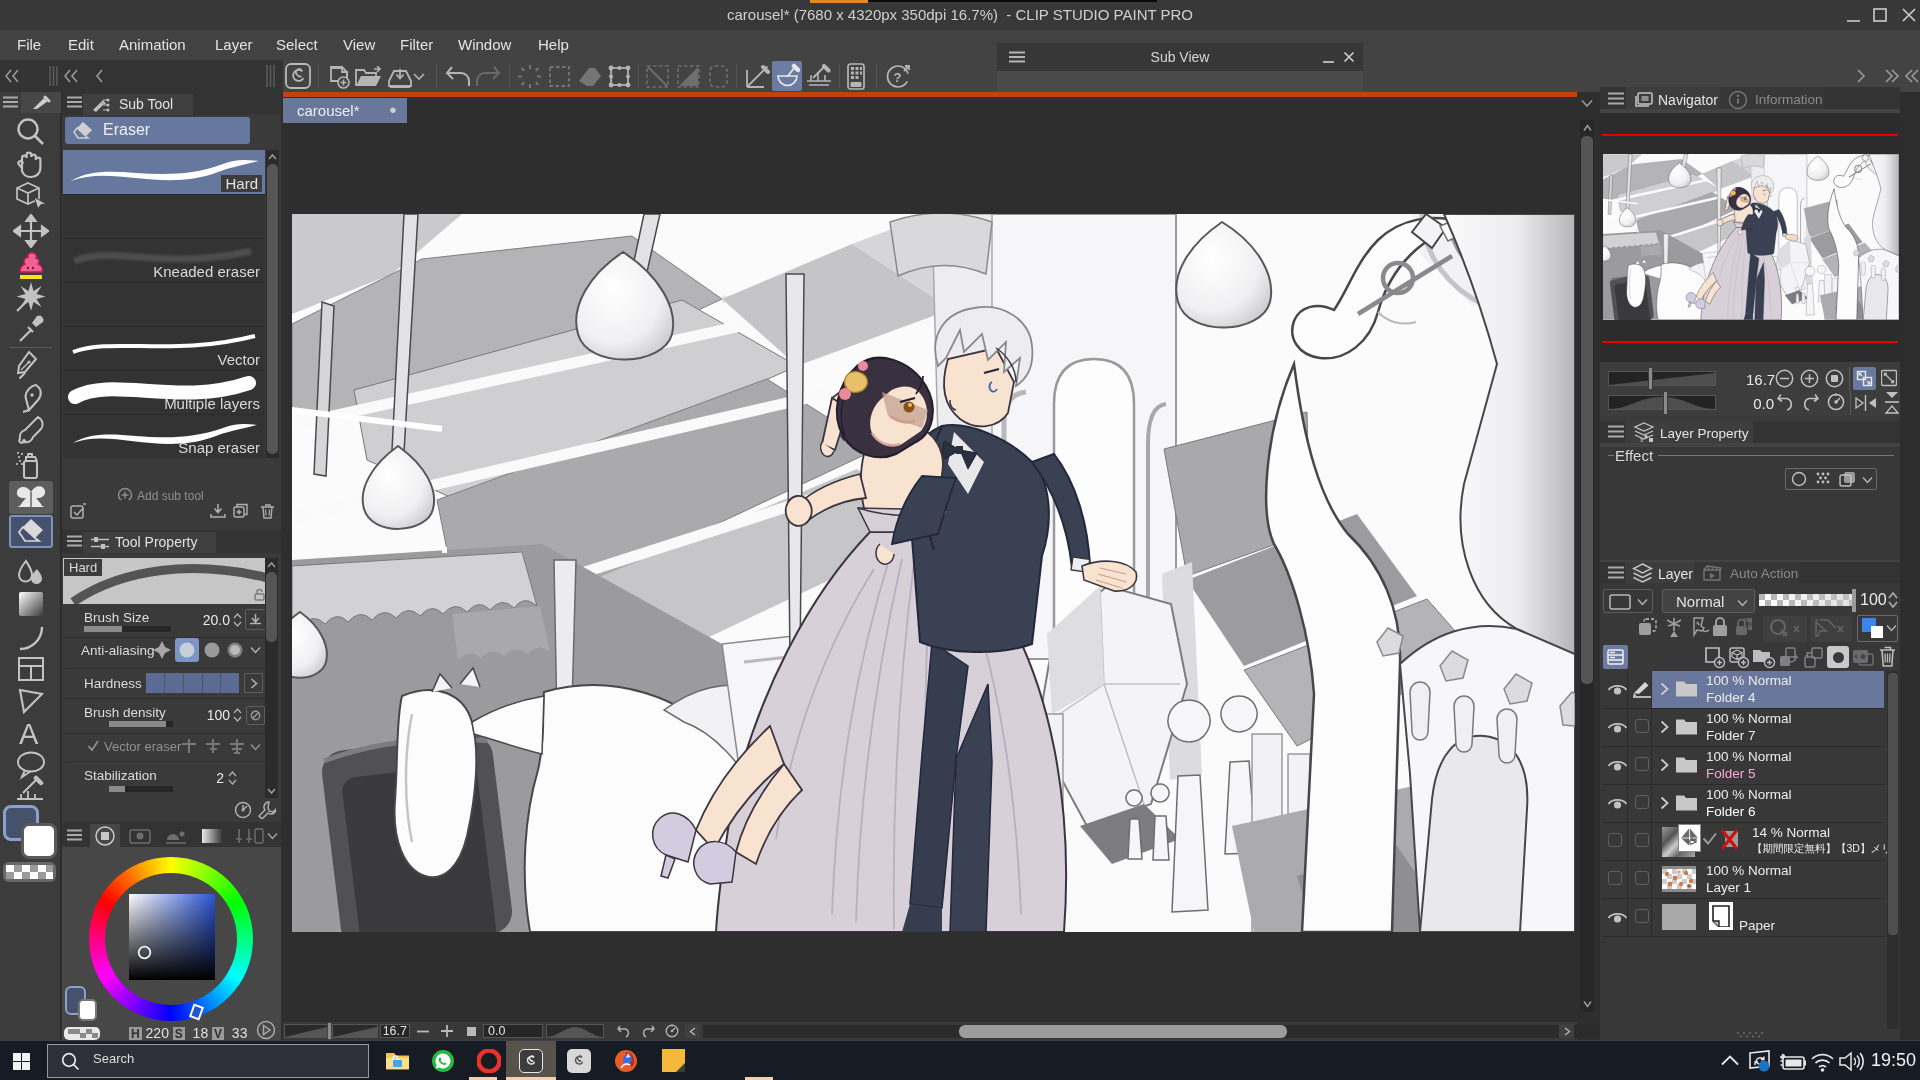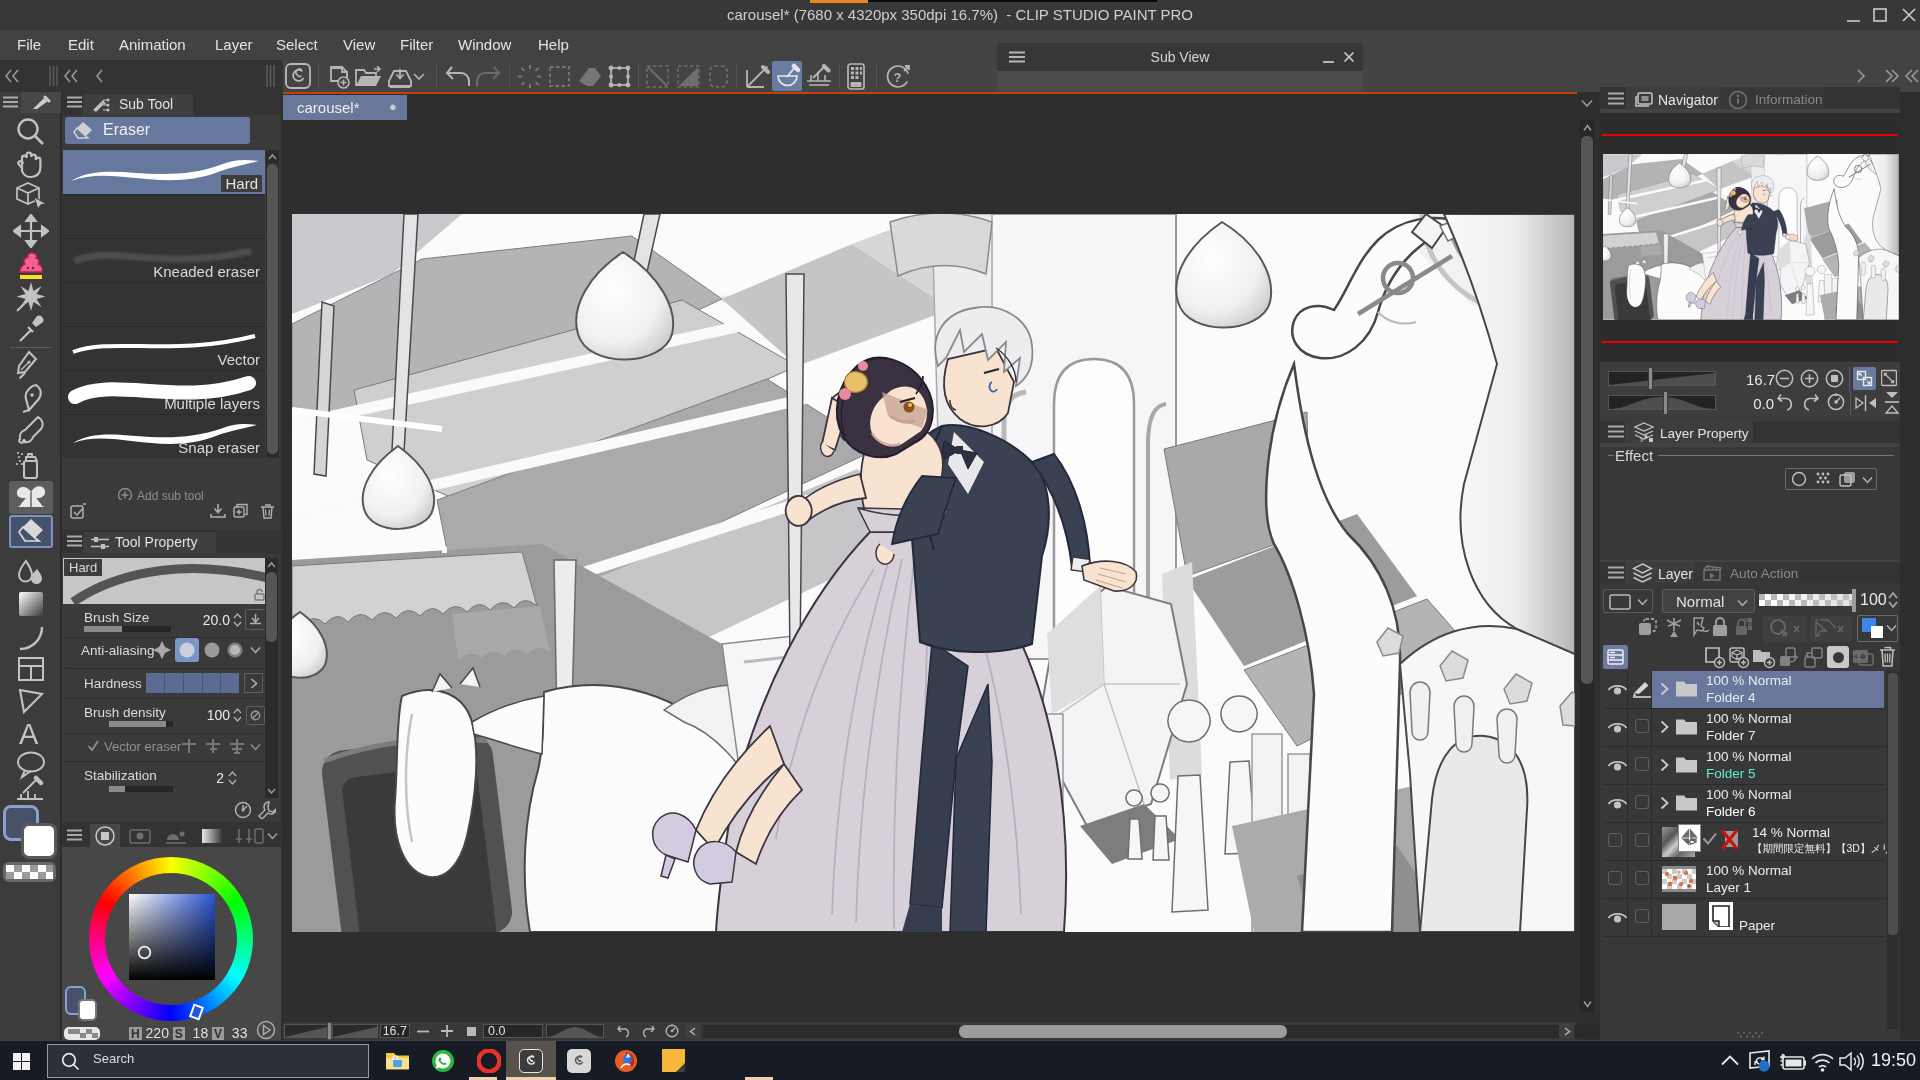--- a/index.html
+++ b/index.html
@@ -19,21 +19,21 @@
 
 #lstrip{left:0;top:92px;width:61px;height:948px;background:#3c3c3c;border-right:1px solid #2a2a2a;}
 
 #subtool{left:62px;top:92px;width:219px;height:438px;background:#3a3a3a;}
 #toolprop{left:62px;top:530px;width:219px;height:292px;background:#3a3a3a;}
 #colorpanel{left:62px;top:822px;width:219px;height:218px;background:#474747;}
 .ptabrow{position:absolute;left:0;top:0;width:100%;height:23px;background:#333333;}
 .ptab{position:absolute;top:2px;height:21px;background:#3f3f3f;color:#e0e0e0;font-size:14px;}
 
 #canvasarea{left:283px;top:92px;width:1317px;height:948px;background:#2e2e2e;}
-#tabstrip{left:283px;top:92px;width:1317px;height:26px;background:#2e2e2e;border-top:2px solid #c2410c;}
+#tabstrip{left:283px;top:92px;width:1317px;height:26px;background:#2e2e2e;border-top:5px solid #c2410c;}
 #doctab{position:absolute;left:0px;top:1px;width:124px;height:25px;background:#68779a;color:#eeeeee;font-size:15px;}
 #art1{left:292px;top:214px;width:1283px;height:718px;background:#ffffff;}
 #statusbar{left:283px;top:1022px;width:1294px;height:18px;background:#383838;}
 #subview{left:997px;top:43px;width:366px;height:49px;}
 #svtitle{position:absolute;left:0;top:0;width:366px;height:28px;background:#373737;color:#d5d5d5;font-size:14px;}
 #svbody{position:absolute;left:0;top:28px;width:366px;height:21px;background:#4a4a4a;}
 
 #rpanel{left:1600px;top:87px;width:300px;height:953px;background:#3a3a3a;}
 #rdock{left:1900px;top:92px;width:20px;height:948px;background:#2d2d2d;}
 #cscroll{left:1577px;top:92px;width:23px;height:948px;background:#2e2e2e;}
@@ -1252,21 +1252,21 @@
             <circle cx="10.5" cy="9" r="3.6" fill="#c2c2c2"></circle>
           </svg>
           <div class="abs" style="left:32px;top:11px;width:14px;height:14px;border:1.5px solid #5f5f5f;border-radius:3px"></div>
           <svg class="abs" style="left:57px;top:12px" width="9" height="14" viewBox="0 0 9 14">
             <path d="M1.5 1.5 L7.5 7 1.5 12.5" fill="none" stroke="#cccccc" stroke-width="1.8"></path>
           </svg>
           <svg class="abs" style="left:72px;top:9px" width="23" height="18" viewBox="0 0 23 18">
             <path d="M1 2.5 h8 l2 2.5 h11 v12.5 h-21z" fill="#c8c8c8"></path>
           </svg>
           <div class="txt" style="left:103px;top:3px;font-size:13.5px;color:#ececec">100 % Normal</div>
-          <div class="txt" style="left:103px;top:20px;font-size:13.5px;color:#5eead4">Folder 5</div>
+          <div class="txt" style="left:103px;top:20px;font-size:13.5px;color:#f9a8d4">Folder 5</div>
           <div class="abs" style="left:0;top:38px;width:282px;height:1px;background:#2a2a2a"></div>
           <div class="abs" style="left:23.5px;top:0;width:1px;height:100%;background:#2a2a2a"></div>
           <div class="abs" style="left:47.8px;top:0;width:1px;height:100%;background:#2a2a2a"></div>
         </div>
     <div class="abs" style="left:3px;top:697px;width:296px;height:38px">
           <svg class="abs" style="left:4px;top:12px" width="21" height="15" viewBox="0 0 21 15">
             <path d="M1.5 8 C5 2.5 16 2.5 19.5 8" fill="none" stroke="#c2c2c2" stroke-width="1.8"></path>
             <circle cx="10.5" cy="9" r="3.6" fill="#c2c2c2"></circle>
           </svg>
           <div class="abs" style="left:32px;top:11px;width:14px;height:14px;border:1.5px solid #5f5f5f;border-radius:3px"></div>

